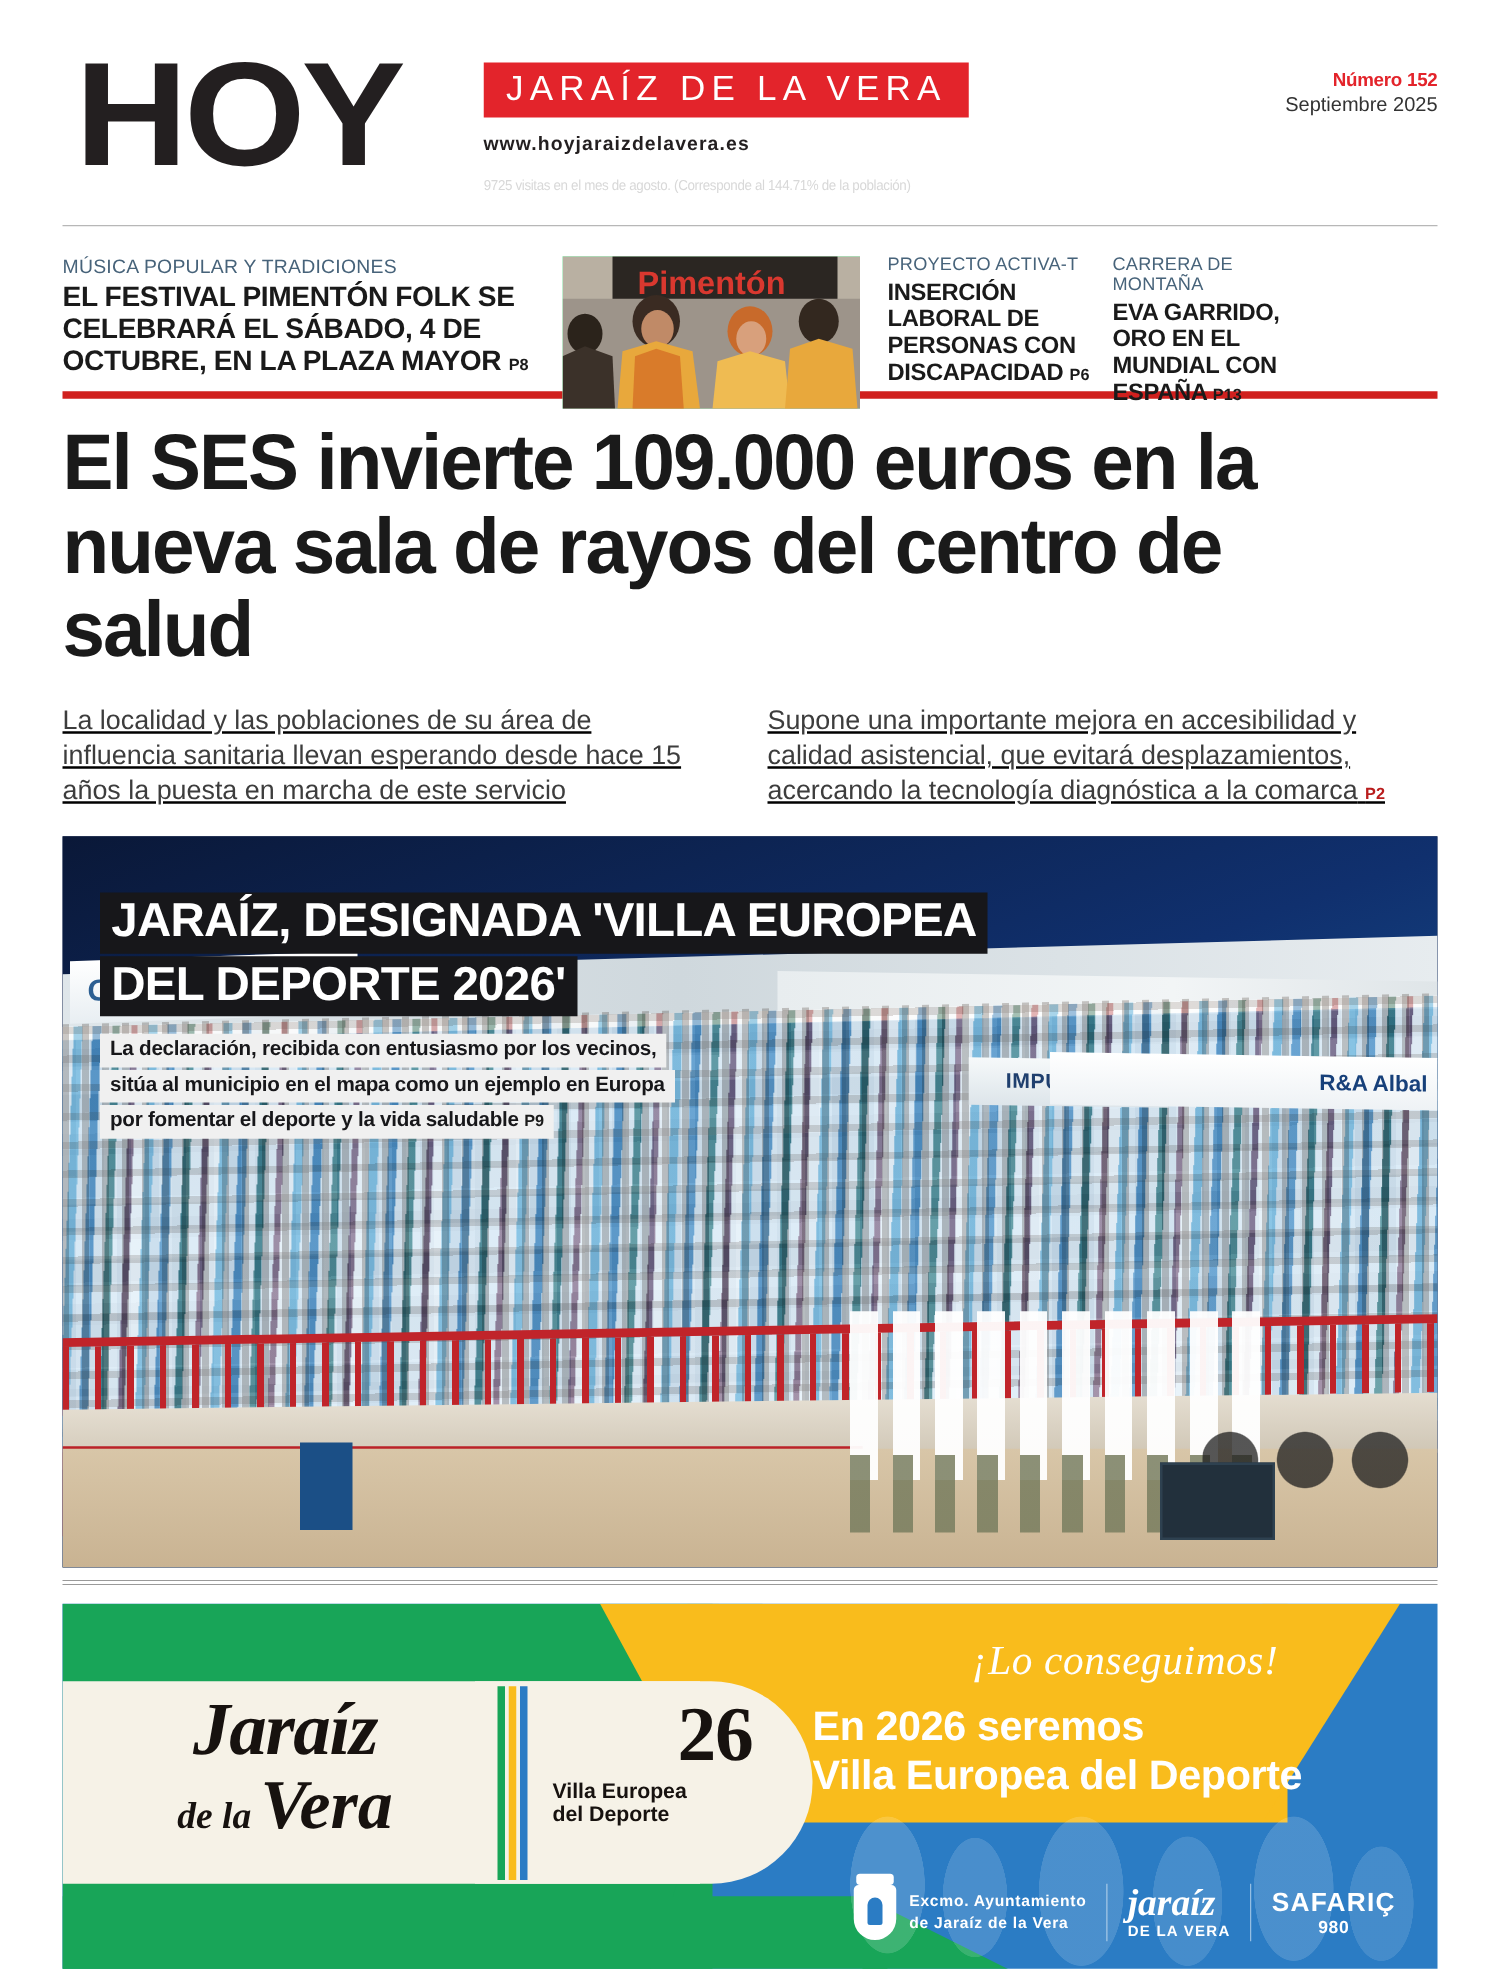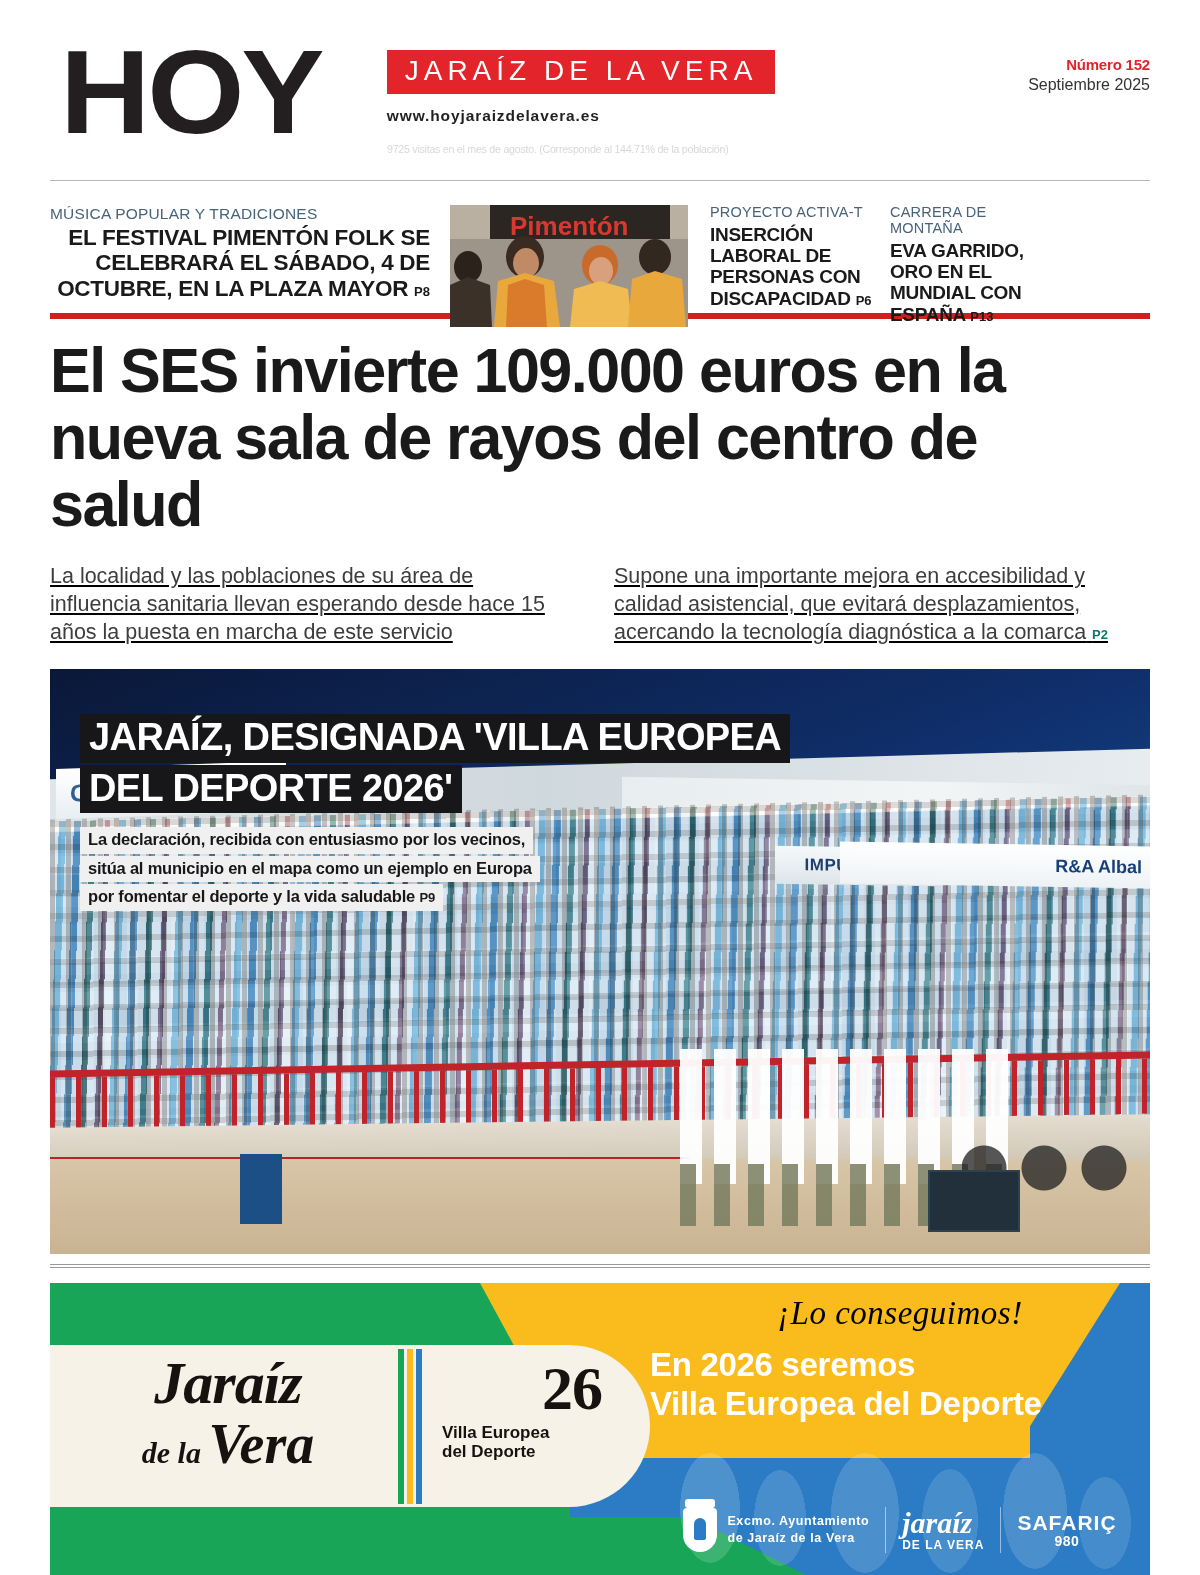--- a/index.html
+++ b/index.html
@@ -41,24 +41,24 @@
 
   
   .teasers { display: flex; align-items: flex-start; padding-top: 24px; height: 128px; }
   .teaser-main { width: 400px; padding-right: 20px; }
   .kicker {
     font-size: 15.5px; color: #47637a; letter-spacing: 0.2px;
     font-weight: 400; line-height: 1.1; margin-bottom: 3px;
   }
   .teaser-main .headline {
     font-size: 22.5px; font-weight: bold; color: #1a1a1a;
-    line-height: 1.13; letter-spacing: -0.3px; text-align: right;
+    line-height: 1.13; letter-spacing: -0.3px;
   }
   .pref { font-size: 13px; font-weight: bold; color: #1a1a1a; letter-spacing: 0; }
-  .pref.red { color: #0f766e; }
+  .pref.red { color: #b91c1c; }
   .teaser-photo {
     width: 238px; height: 122px; margin-right: 22px;
     position: relative; overflow: hidden; flex: none;
     background: #86efac;
   }
   .teaser-col { width: 180px; padding-right: 14px; }
   .teaser-col .headline {
     font-size: 19px; font-weight: bold; color: #1a1a1a;
     line-height: 1.12; letter-spacing: -0.3px;
   }
@@ -275,23 +275,23 @@
     position: absolute; inset: 0;
     background:
       radial-gradient(ellipse 30px 55px at 60px 225px, rgba(255,255,255,.16) 0 99%, transparent),
       radial-gradient(ellipse 26px 48px at 130px 235px, rgba(255,255,255,.14) 0 99%, transparent),
       radial-gradient(ellipse 34px 60px at 215px 230px, rgba(255,255,255,.15) 0 99%, transparent),
       radial-gradient(ellipse 28px 52px at 300px 238px, rgba(255,255,255,.13) 0 99%, transparent),
       radial-gradient(ellipse 32px 58px at 385px 228px, rgba(255,255,255,.15) 0 99%, transparent),
       radial-gradient(ellipse 26px 46px at 455px 240px, rgba(255,255,255,.12) 0 99%, transparent);
   }
   .ad-script {
-    position: relative; text-align: center; padding-top: 12px;
+    position: relative; text-align: center; padding-top: 28px;
     font-family: "Liberation Serif", serif; font-style: italic;
-    font-size: 33px; color: #000000; letter-spacing: 0.5px;
+    font-size: 33px; color: #ffffff; letter-spacing: 0.5px;
   }
   .ad-big {
     position: relative; margin-top: 14px;
     font-size: 33px; font-weight: bold; line-height: 1.18; letter-spacing: -0.3px;
   }
   .ad-logos {
     position: absolute; left: 0; right: 0; bottom: 24px;
     display: flex; align-items: center; justify-content: center; gap: 0;
   }
   .ad-logos .sep { width: 1px; height: 46px; background: rgba(255,255,255,.5); margin: 0 16px; }

